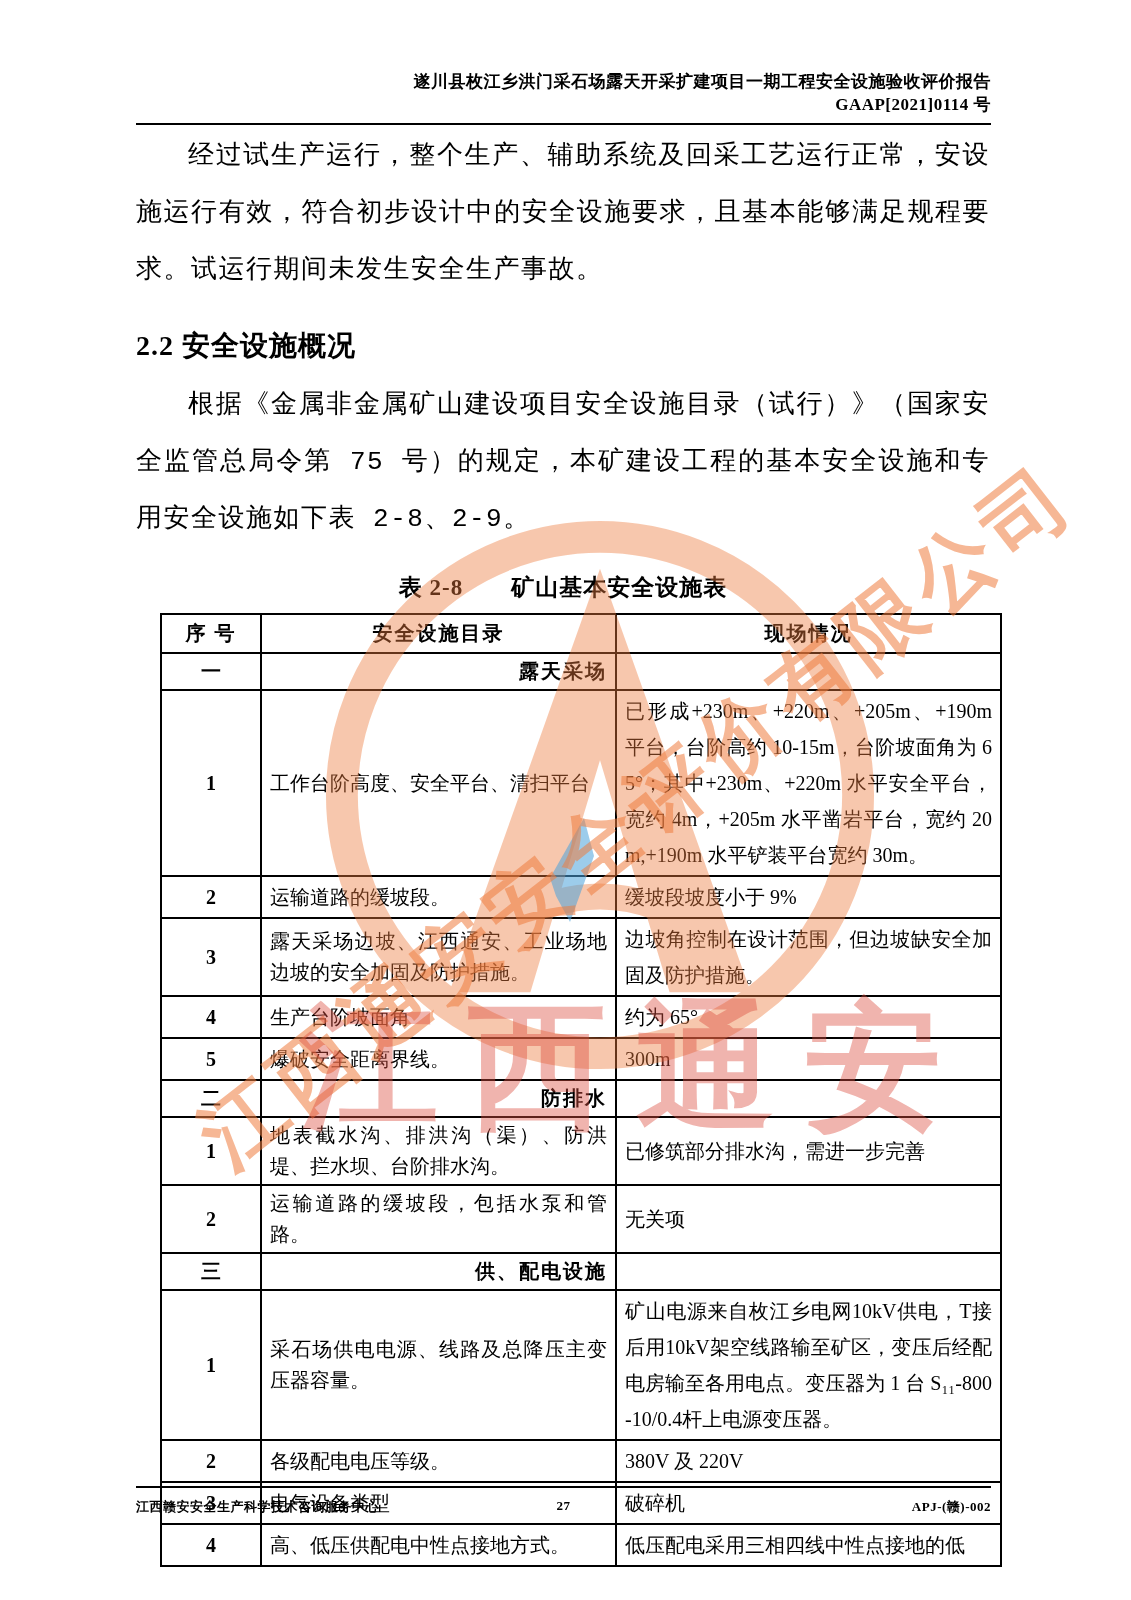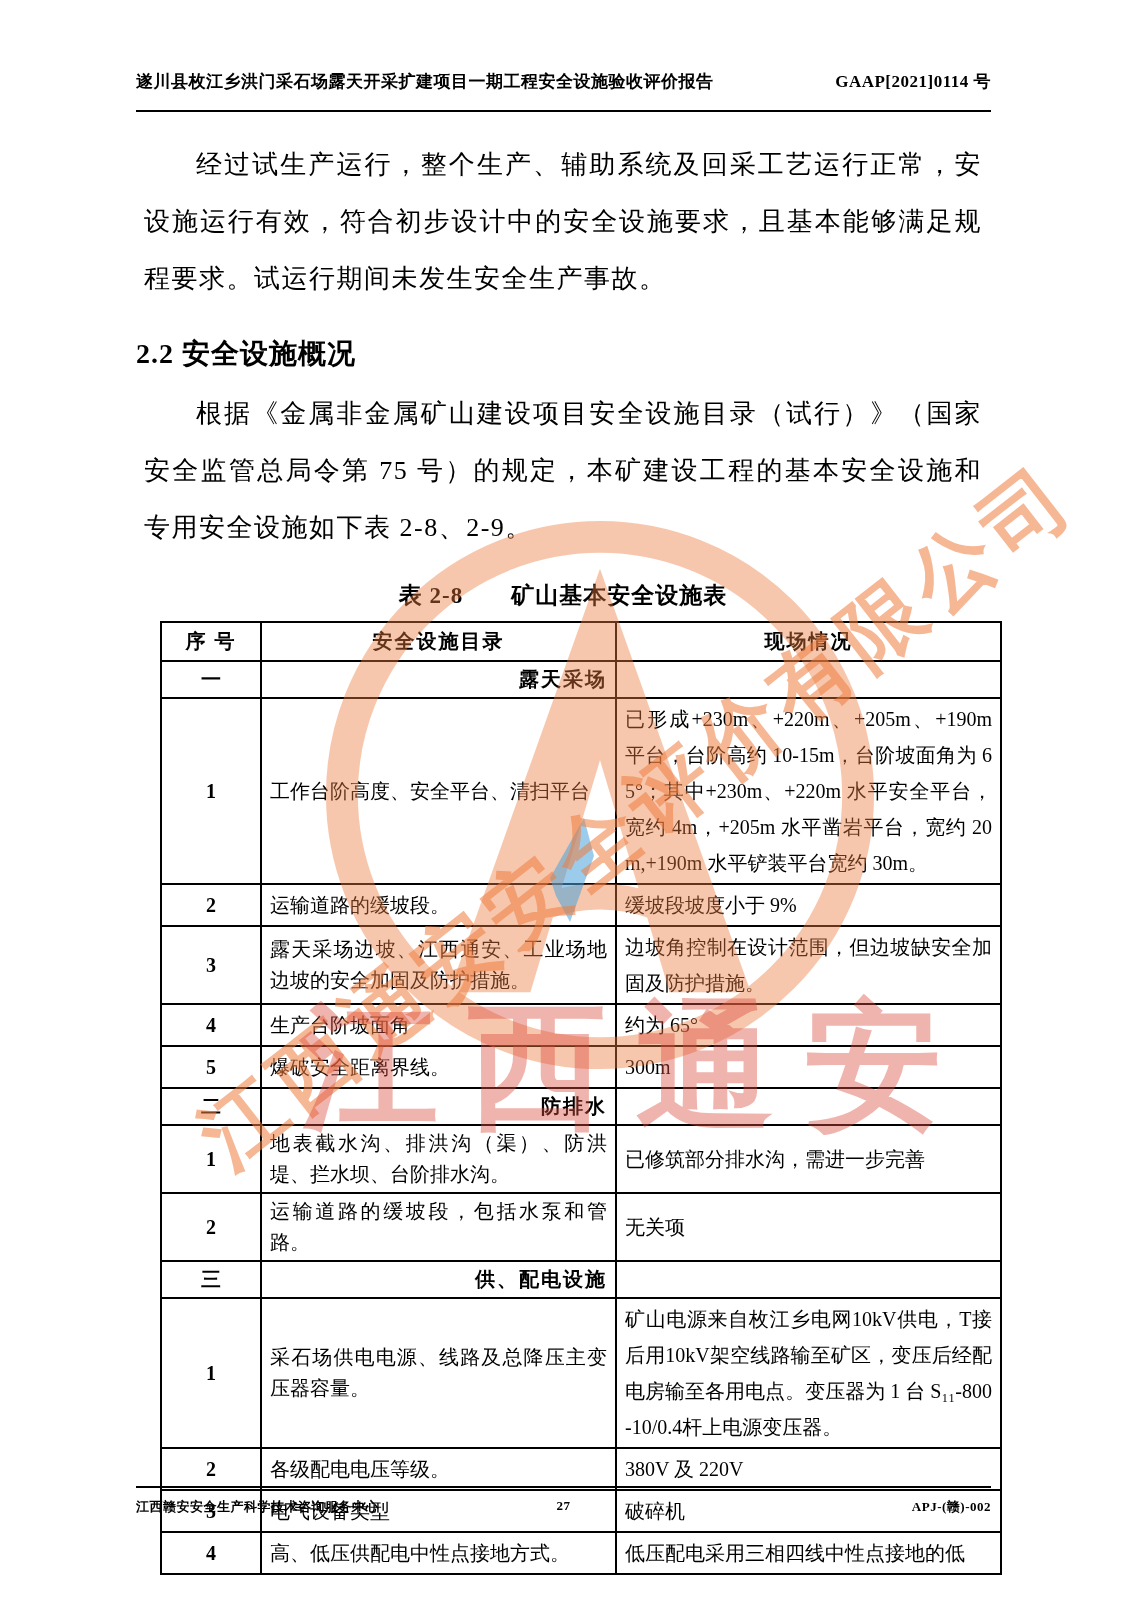--- a/index.html
+++ b/index.html
@@ -10,29 +10,30 @@
     font-family:"Liberation Serif","DejaVu Serif",serif;
     color:#000;
     overflow:hidden;
   }
   
   .header{
     position:absolute;top:70px;left:136px;width:855px;
     display:flex;justify-content:space-between;align-items:flex-end;
     font-size:17px;font-weight:bold;
     border-bottom:2.5px solid #000;
-    padding-bottom:17px;
+    padding-bottom:7px;
     letter-spacing:.5px;
+    flex-direction:column;
   }
   
   .content{position:absolute;top:128px;left:136px;width:854px;}
   .para{
     font-size:26px;line-height:57px;
     text-align:justify;text-indent:52px;
-    letter-spacing:1.5px;margin:8px;
+    letter-spacing:1.5px;margin:0;font-family:Liberation Mono, monospace;
   }
   .section-heading{
     font-size:28px;font-weight:bold;
     margin:28px 0 12px 0;letter-spacing:1px;
   }
   .table-caption{
     text-align:center;font-weight:bold;font-size:23px;
     margin:24px 0 10px 0;letter-spacing:1px;
   }
   

